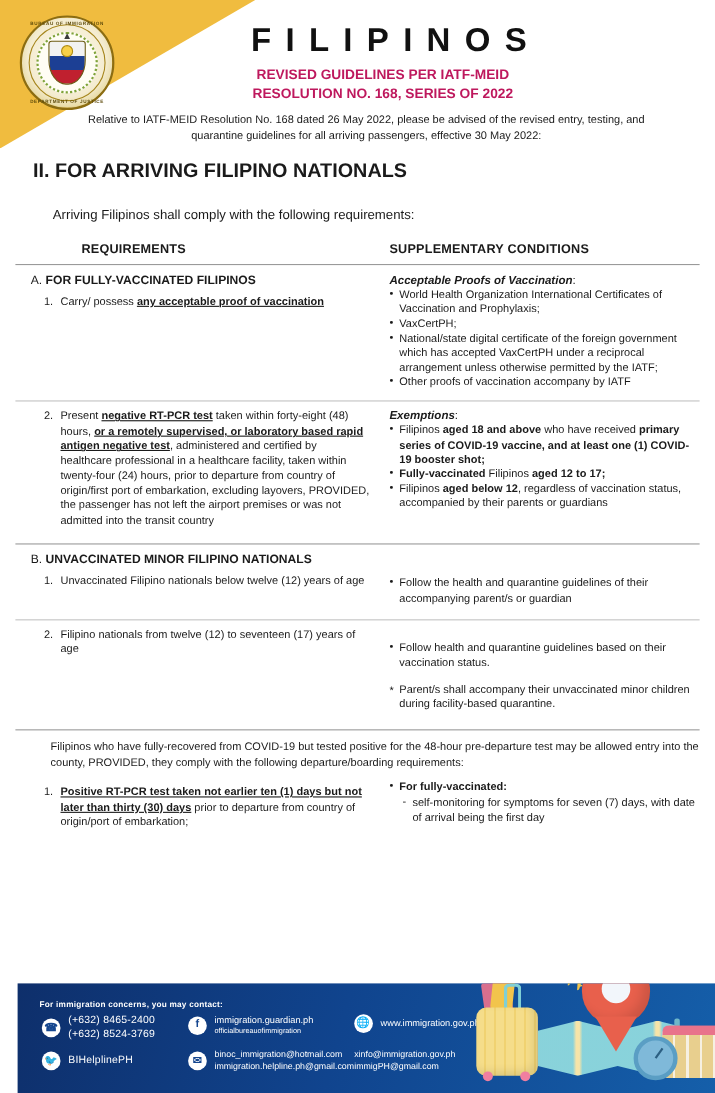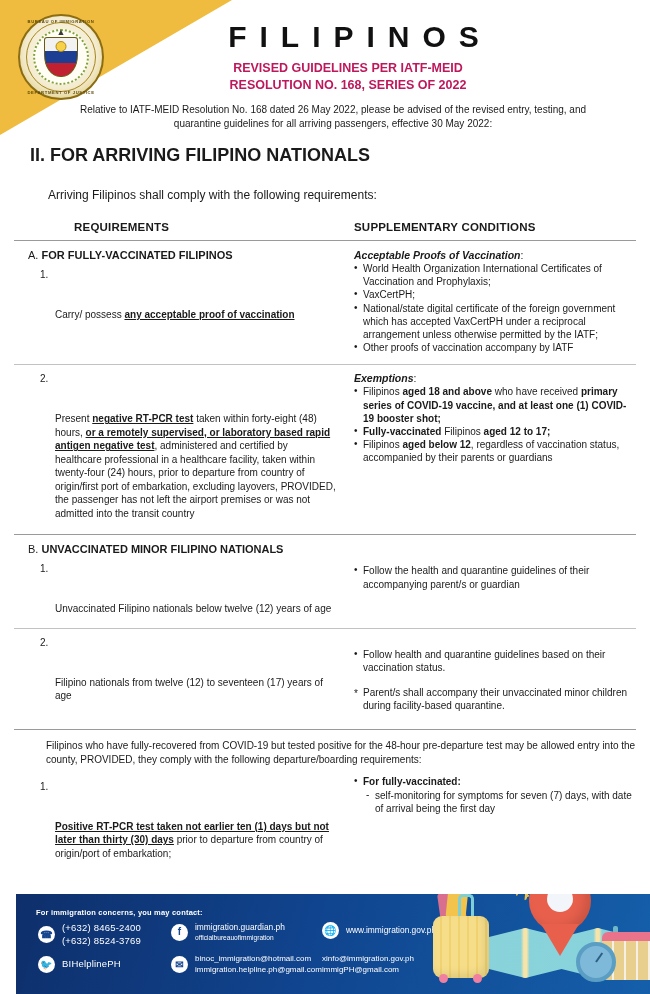--- a/index.html
+++ b/index.html
@@ -89,21 +89,21 @@
 
   .row { display: flex; align-items: flex-start; }
   .row .left { width: 330px; padding-right: 8px; }
   .row .right { flex: 1; padding-left: 10px; }
 
   .grp-head { font-size: 11px; font-weight: bold; padding: 8px 0 0 14px; }
   .grp-head .ltr { font-weight: normal; }
 
   .num-item { display: flex; font-size: 10px; line-height: 1.35; padding-left: 26px; margin-top: 7px; }
   .num-item .n { width: 15px; flex: none; }
-  .num-item .t { flex: 1; margin-top: 40px; }
+  .num-item .t { flex: 1; }
 
   .ital-head { font-size: 10.5px; font-style: italic; font-weight: bold; }
   .bullets { list-style: none; margin-top: 1px; }
   .bullets li { font-size: 10px; line-height: 1.32; position: relative; padding-left: 9px; }
   .bullets li::before { content: "•"; position: absolute; left: 0; top: -1px; }
   .bullets li.star::before { content: "*"; top: 1px; }
   .bullets li.dash::before { content: "-"; }
 
   b, .b { font-weight: bold; }
   .bu { font-weight: bold; text-decoration: underline; }

